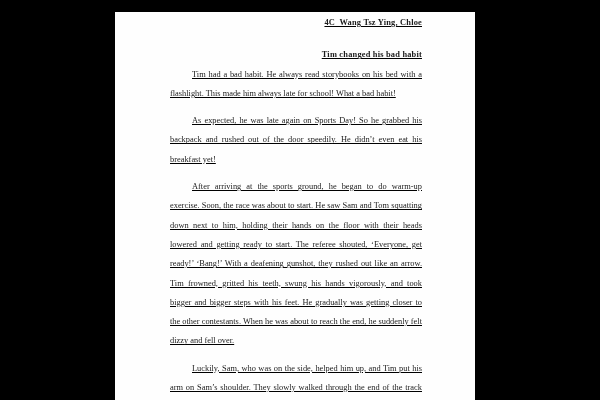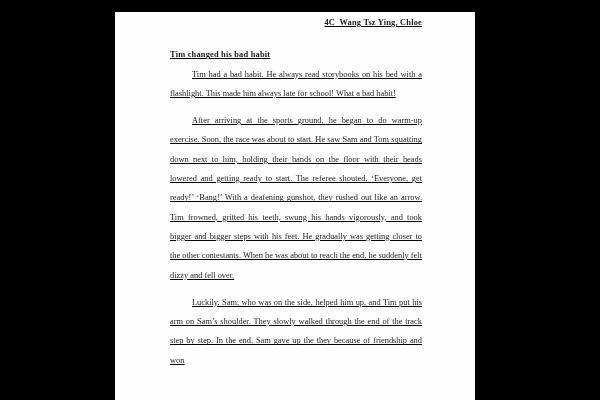--- a/index.html
+++ b/index.html
@@ -37,21 +37,21 @@
   }
   .doc-header {
     margin-top: 1px;
     text-align: right;
     font-weight: bold;
     white-space: pre-wrap;
     letter-spacing: 0.2px;
   }
   .doc-title {
     margin-top: 13px;
-    text-align: left;
+    text-align: right;
     font-weight: bold;
     letter-spacing: 0.2px;
   }
   .body-text p {
     margin: 0 0 8px 0;
     text-align: justify;
     text-indent: 22px;
   }
   .body-text p:first-child {
   }
@@ -59,18 +59,19 @@
 </head>
 <body>
 
 <div class="stage">
   <div class="page">
     <div class="content">
       <div class="doc-header">4C  Wang Tsz Ying, Chloe</div>
       <div class="doc-title">Tim changed his bad habit</div>
       <div class="body-text">
         <p>Tim had a bad habit. He always read storybooks on his bed with a flashlight. This made him always late for school! What a bad habit!</p>
+        <p>As expected, he was late again on Sports Day! So he grabbed his backpack and rushed out of the door speedily. He didn’t even eat his breakfast yet!</p>
         <p>After arriving at the sports ground, he began to do warm-up exercise. Soon, the race was about to start. He saw Sam and Tom squatting down next to him, holding their hands on the floor with their heads lowered and getting ready to start. The referee shouted, ‘Everyone, get ready!’ ‘Bang!’ With a deafening gunshot, they rushed out like an arrow. Tim frowned, gritted his teeth, swung his hands vigorously, and took bigger and bigger steps with his feet. He gradually was getting closer to the other contestants. When he was about to reach the end, he suddenly felt dizzy and fell over.</p>
         <p>Luckily, Sam, who was on the side, helped him up, and Tim put his arm on Sam’s shoulder. They slowly walked through the end of the track step by step. In the end, Sam gave up the they because of friendship and won</p>
       </div>
     </div>
   </div>
 </div>
 
 </body></html>

